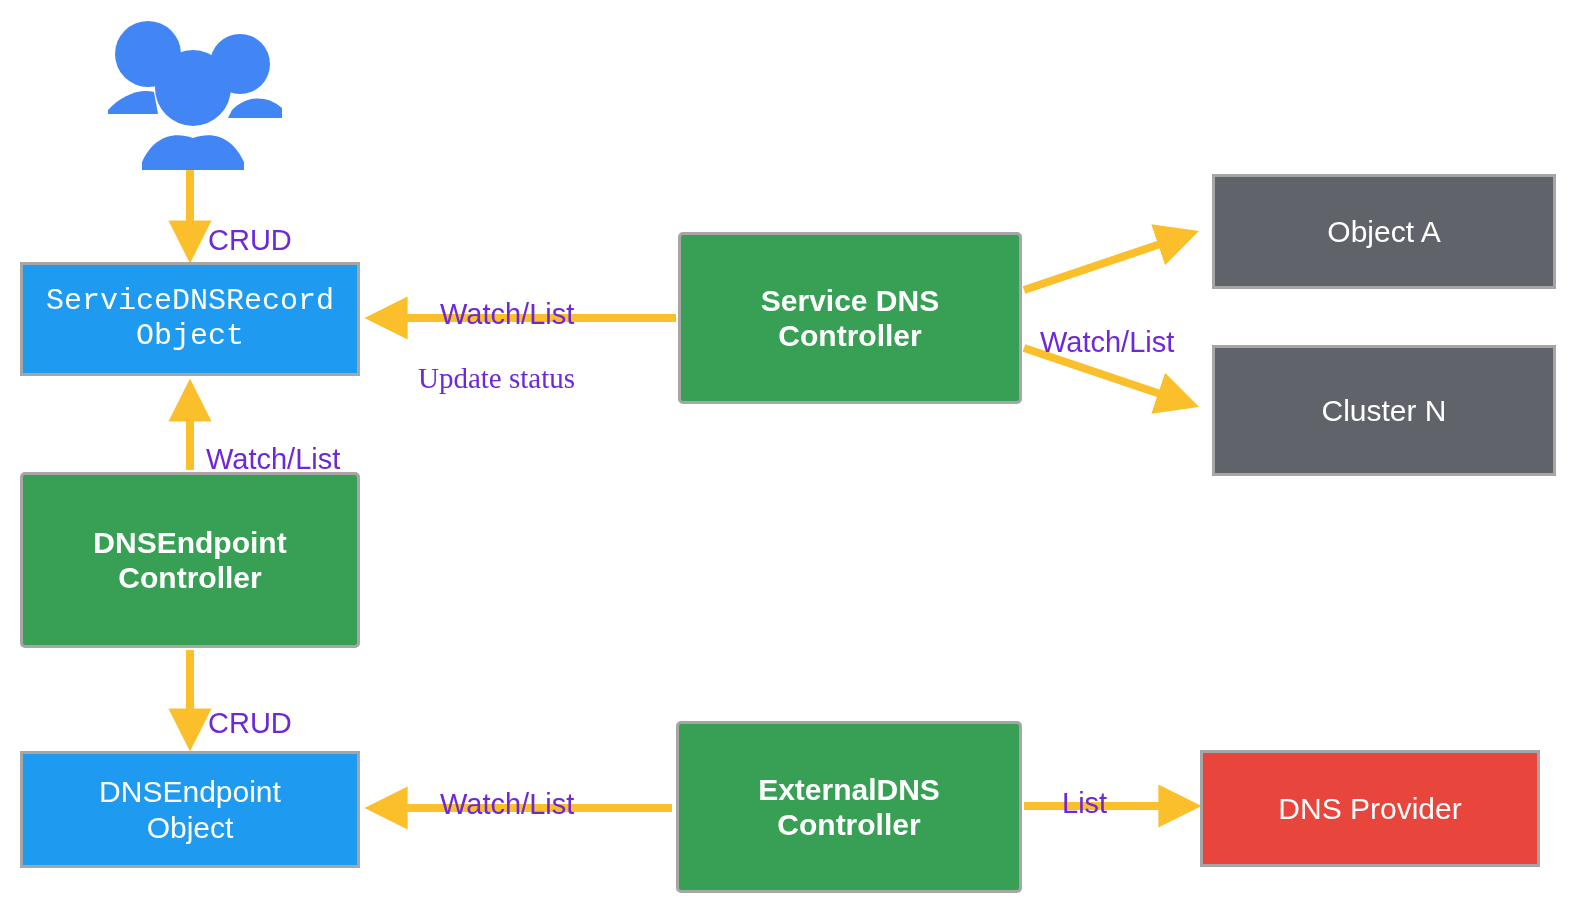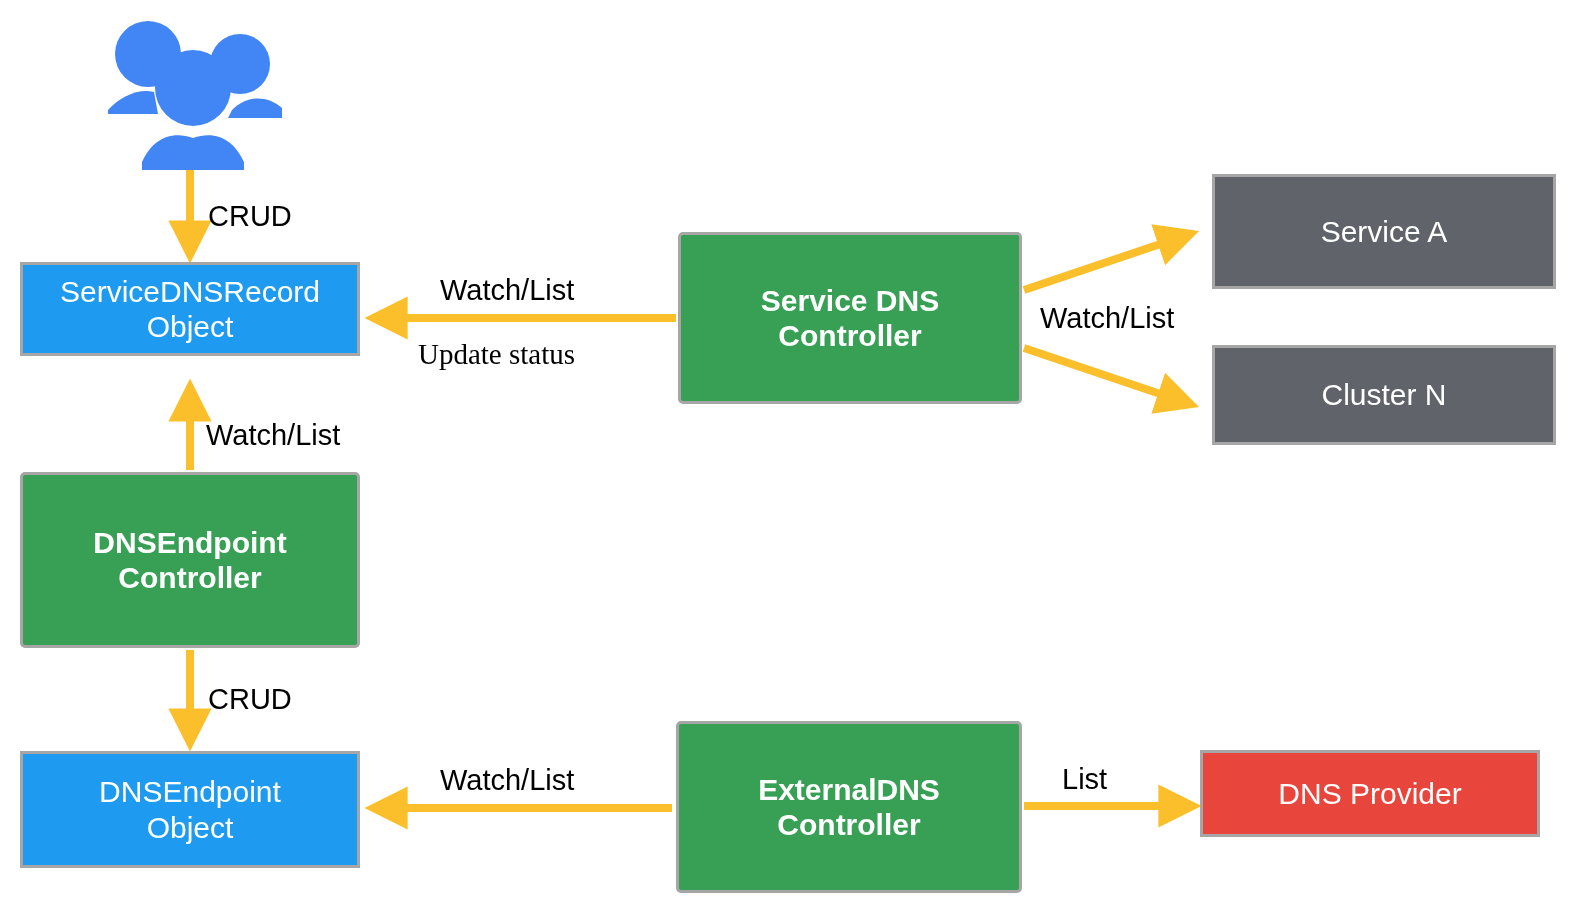--- a/index.html
+++ b/index.html
@@ -32,25 +32,26 @@
     font-weight: 400;
   }
   .node-round {
     border: 3px solid #a6a6a6;
     border-radius: 5px;
     font-size: 30px;
     font-weight: 700;
   }
   .edge-label {
     position: absolute;
-    color: #000000;
+    color: #6d28d9;
     font-size: 29px;
     font-weight: 400;
     white-space: nowrap;
     line-height: 1;
+    margin-top: 24px;
   }
   svg.wires {
     position: absolute;
     left: 0;
     top: 0;
     width: 1572px;
     height: 912px;
     pointer-events: none;
   }
   .people-icon {
@@ -96,40 +97,40 @@
 
     <line x1="672" y1="808" x2="374" y2="808" stroke="#fbbf2c" stroke-width="8" marker-end="url(#ah)"></line>
 
     <line x1="1024" y1="290" x2="1190" y2="234" stroke="#fbbf2c" stroke-width="8" marker-end="url(#ah)"></line>
 
     <line x1="1024" y1="348" x2="1190" y2="404" stroke="#fbbf2c" stroke-width="8" marker-end="url(#ah)"></line>
 
     <line x1="1024" y1="806" x2="1192" y2="806" stroke="#fbbf2c" stroke-width="8" marker-end="url(#ah)"></line>
   </svg>
 
-  <div class="node node-rect" style="left:20px; top:262px; width:340px; height:94px; background:#1e9bf0;">ServiceDNSRecord
+  <div class="node node-rect" style="left:20px; top:262px; width:340px; height:114px; background:#1e9bf0;font-family:Liberation Mono, monospace;">ServiceDNSRecord
 Object</div>
 
   <div class="node node-round" style="left:20px; top:472px; width:340px; height:176px; background:#38a055;">DNSEndpoint
 Controller</div>
 
   <div class="node node-rect" style="left:20px; top:751px; width:340px; height:117px; background:#1e9bf0;">DNSEndpoint
 Object</div>
 
   <div class="node node-round" style="left:678px; top:232px; width:344px; height:172px; background:#38a055;">Service DNS
 Controller</div>
 
   <div class="node node-round" style="left:676px; top:721px; width:346px; height:172px; background:#38a055;">ExternalDNS
 Controller</div>
 
-  <div class="node node-rect" style="left:1212px; top:174px; width:344px; height:115px; background:#60646a;">Service A</div>
+  <div class="node node-rect" style="left:1212px; top:174px; width:344px; height:115px; background:#60646a;">Object A</div>
 
-  <div class="node node-rect" style="left:1212px; top:345px; width:344px; height:100px; background:#60646a;">Cluster N</div>
+  <div class="node node-rect" style="left:1212px; top:345px; width:344px; height:131px; background:#60646a;">Cluster N</div>
 
-  <div class="node node-rect" style="left:1200px; top:750px; width:340px; height:87px; background:#e8453c;">DNS Provider</div>
+  <div class="node node-rect" style="left:1200px; top:750px; width:340px; height:117px; background:#e8453c;">DNS Provider</div>
 
   <div class="edge-label" style="left:208px; top:202px;">CRUD</div>
 
   <div class="edge-label" style="left:440px; top:276px;">Watch/List</div>
 
   <div class="edge-label" style="left:418px; top:340px;font-family:Liberation Serif, serif;">Update status</div>
 
   <div class="edge-label" style="left:206px; top:421px;">Watch/List</div>
 
   <div class="edge-label" style="left:208px; top:685px;">CRUD</div>

